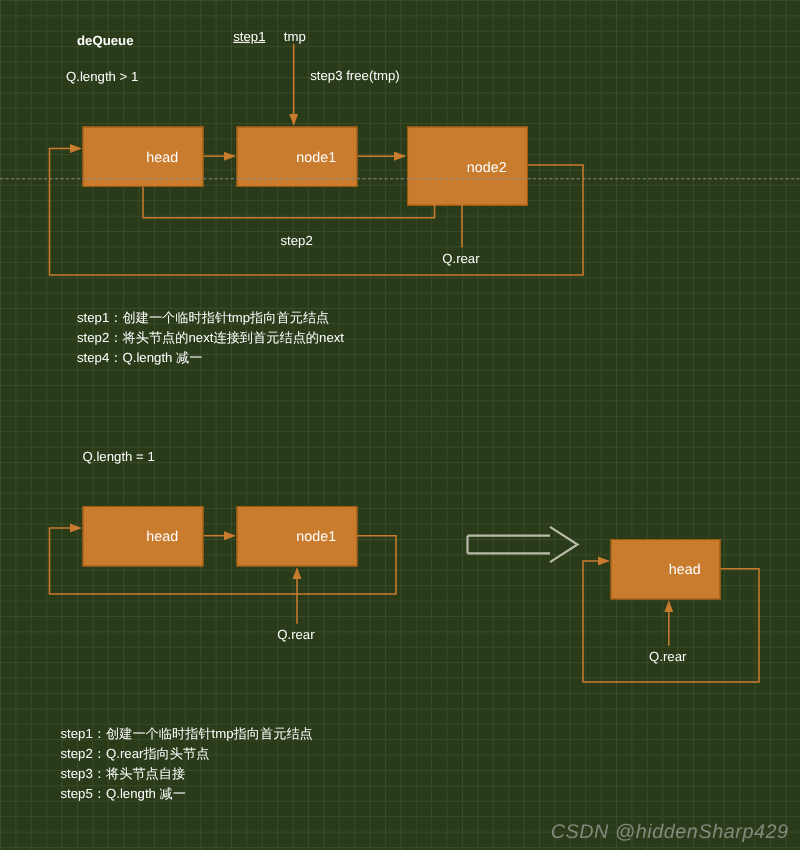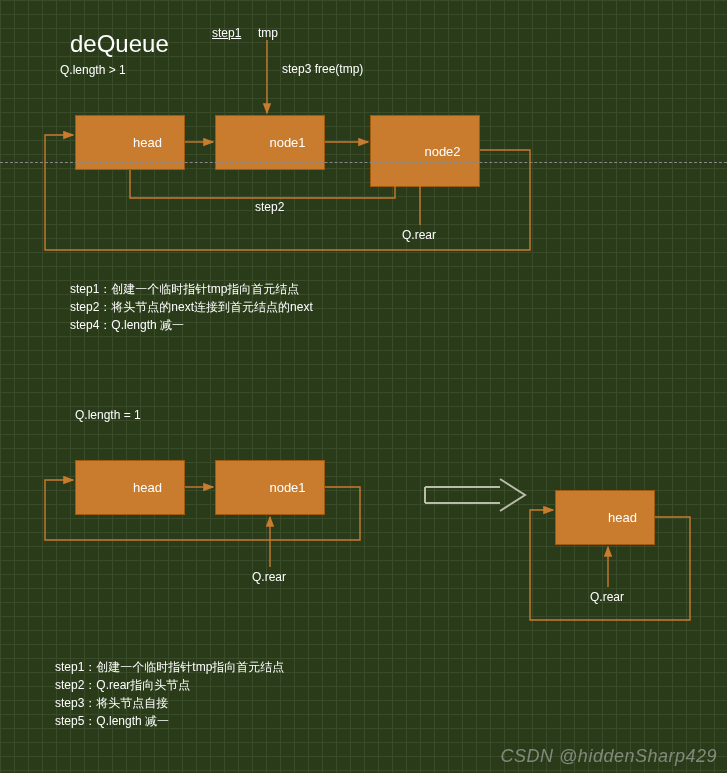--- a/index.html
+++ b/index.html
@@ -10,21 +10,21 @@
     background-color: #2a3b1a;
     background-image:
       linear-gradient(#3a4b2a 1px, transparent 1px),
       linear-gradient(90deg, #3a4b2a 1px, transparent 1px);
     background-size: 14px 14px;
     font-family: Arial, sans-serif;
     position: relative;
     overflow: hidden;
     color: #fff;
   }
-  .title { position:absolute; font-size:24px; font-weight:normal; color:#fff; }
+  .title { position:absolute; font-size:12px; font-weight:bold; color:#fff; }
   .label { position:absolute; font-size:12px; color:#fff; white-space:nowrap; }
   .steps { position:absolute; font-size:12px; color:#fff; line-height:1.5; }
   .steps div { white-space:nowrap; }
   .node {
     position:absolute;
     background:#c97b2e;
     border:1px solid #a05a0f;
     color:#fff;
     font-size:13px;
     display:flex;
@@ -64,21 +64,21 @@
   </div>
 <div class="node" style="left:215px; top:115px; width:110px; height:55px;">
     <span>node1</span>
   </div>
 <div class="node" style="left:370px; top:115px; width:110px; height:72px;">
     <span>node2</span>
   </div>
 
 <div class="dash" style="top:162px;"></div>
 
-<div class="label" style="left:255px; top:200px;">step2</div>
+<div class="label" style="left:255px; top:212px;">step2</div>
 <div class="label" style="left:402px; top:228px;">Q.rear</div>
 
 <div class="steps" style="left:70px; top:280px;">
   <div>step1：创建一个临时指针tmp指向首元结点</div>
   <div>step2：将头节点的next连接到首元结点的next</div>
   <div>step4：Q.length 减一</div>
 </div>
 
 <div class="label" style="left:75px; top:408px;">Q.length = 1</div>
 

